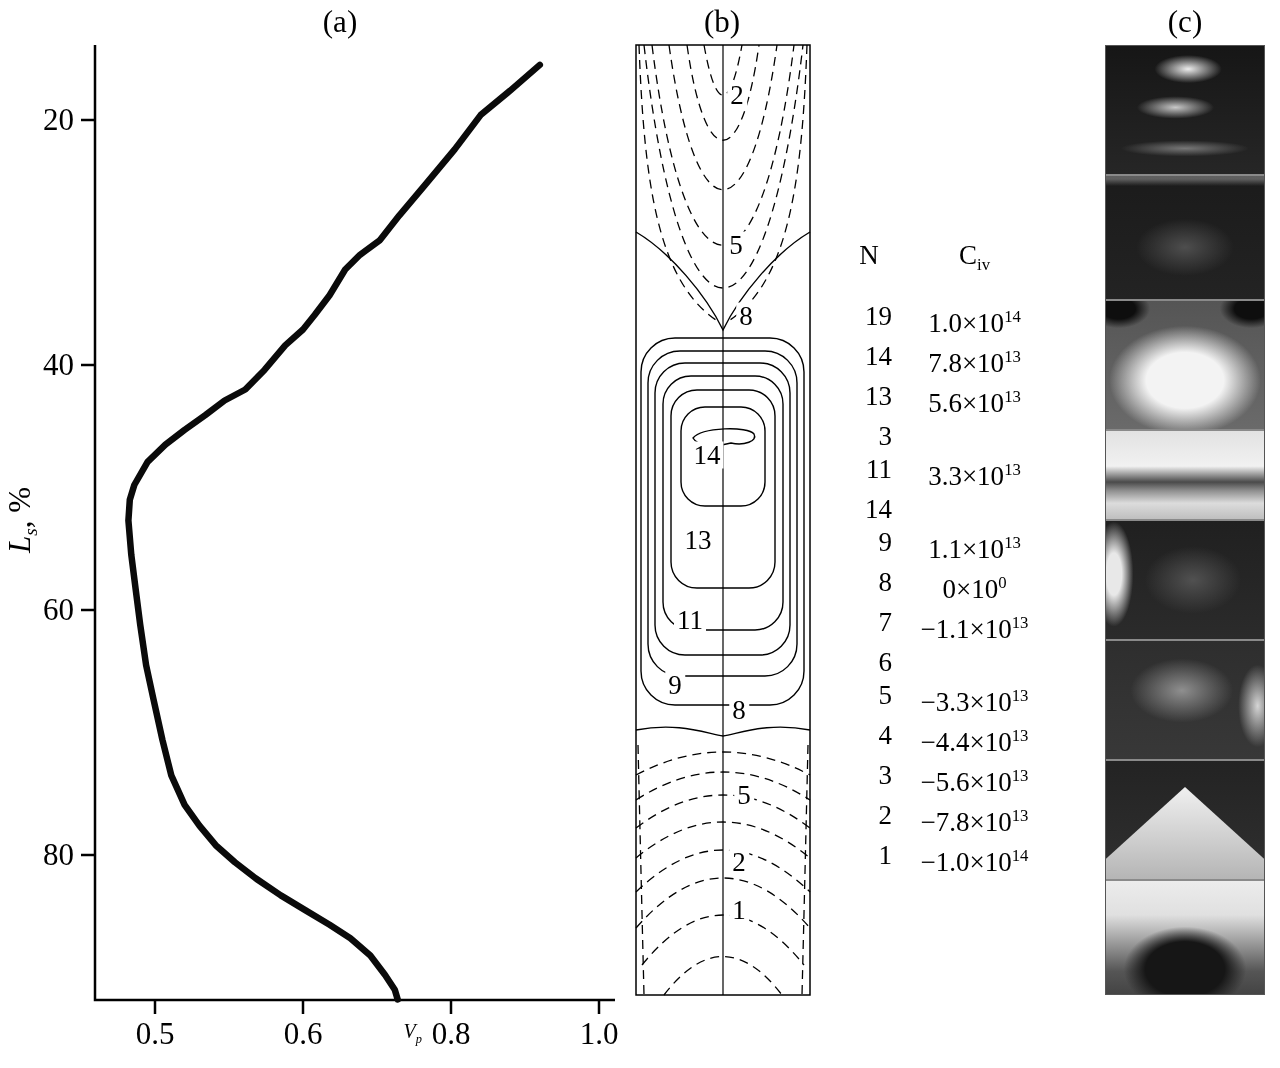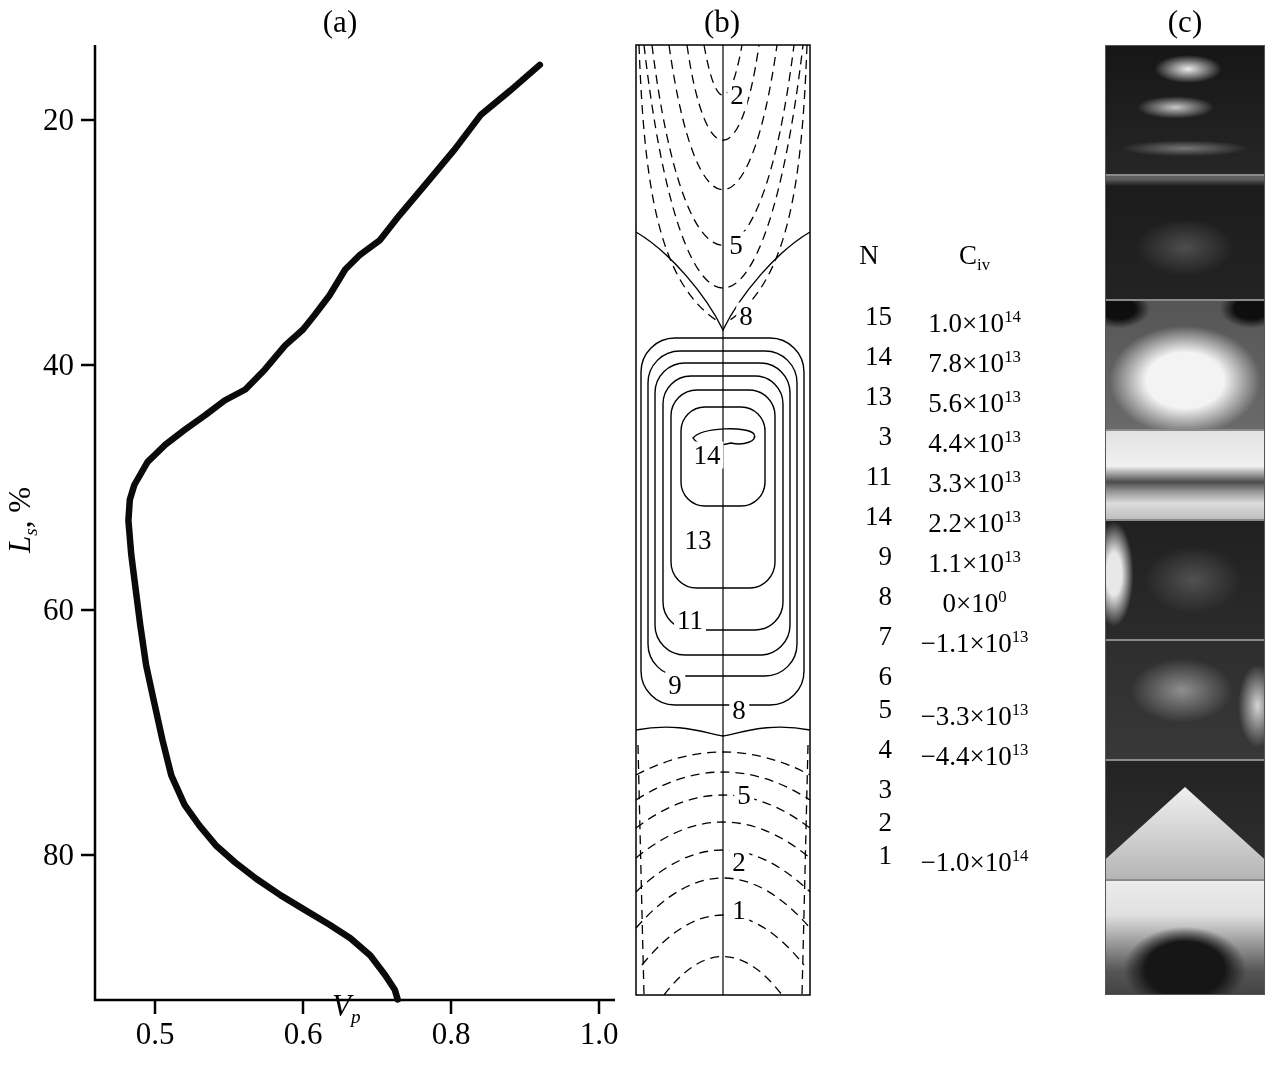--- a/index.html
+++ b/index.html
@@ -5,22 +5,22 @@
   body{margin:0;background:#fff}
   .fig{position:relative;width:1280px;height:1068px;background:#fff;color:#000;
        font-family:"Liberation Serif",serif;overflow:hidden}
   .panel-label{position:absolute;top:4px;transform:translateX(-50%);font-size:31px}
   svg text{font-family:"Liberation Serif",serif;fill:#000}
   sub{font-size:0.62em}
   sup{font-size:0.62em}
   .ylabel{position:absolute;left:-40px;top:500px;width:120px;height:40px;line-height:40px;
           text-align:center;transform:rotate(-90deg);font-size:31px}
   .ylabel i{font-style:italic}
-  .xlabel{position:absolute;left:332px;top:988px;width:90px;text-align:left;
-          font-size:31px;font-style:italic}
+  .xlabel{position:absolute;left:332px;top:1020px;width:90px;text-align:right;
+          font-size:20px;font-style:italic}
   #contour-labels{position:absolute;left:0;top:0;width:100%;height:100%;pointer-events:none}
   .clabel{position:absolute;transform:translate(-50%,-50%);background:#fff;
           padding:0 3px;font-size:27px;line-height:1}
   .legend{position:absolute;left:846px;top:240px;font-size:27px}
   .legend-header{display:flex;line-height:30px;margin-bottom:20px}
   .col-n{width:46px;text-align:right}
   .col-c{width:165px;text-align:center}
   .legend-header .col-n{text-align:center}
   .legend-header .col-c{}
   .legend-row{display:flex;line-height:33px}
@@ -144,42 +144,40 @@
       <span class="clabel" style="left: 739px; top: 910px;">1</span>
     </div>
 
   <div class="legend">
     <div class="legend-header">
       <span class="col-n">N</span>
       <span class="col-c"><span>C</span><sub>iv</sub></span>
     </div>
     <div id="legend-rows">
         <div class="legend-row">
-          <span class="col-n">15</span>
+          <span class="col-n">19</span>
           <span class="col-c">1.0×10<sup>14</sup></span>
         </div>
         <div class="legend-row">
           <span class="col-n">14</span>
           <span class="col-c">7.8×10<sup>13</sup></span>
         </div>
         <div class="legend-row">
           <span class="col-n">13</span>
           <span class="col-c">5.6×10<sup>13</sup></span>
         </div>
         <div class="legend-row">
           <span class="col-n">3</span>
-          <span class="col-c">4.4×10<sup>13</sup></span>
         </div>
         <div class="legend-row">
           <span class="col-n">11</span>
           <span class="col-c">3.3×10<sup>13</sup></span>
         </div>
         <div class="legend-row">
           <span class="col-n">14</span>
-          <span class="col-c">2.2×10<sup>13</sup></span>
         </div>
         <div class="legend-row">
           <span class="col-n">9</span>
           <span class="col-c">1.1×10<sup>13</sup></span>
         </div>
         <div class="legend-row">
           <span class="col-n">8</span>
           <span class="col-c">0×10<sup>0</sup></span>
         </div>
         <div class="legend-row">
@@ -192,23 +190,25 @@
         <div class="legend-row">
           <span class="col-n">5</span>
           <span class="col-c">−3.3×10<sup>13</sup></span>
         </div>
         <div class="legend-row">
           <span class="col-n">4</span>
           <span class="col-c">−4.4×10<sup>13</sup></span>
         </div>
         <div class="legend-row">
           <span class="col-n">3</span>
+          <span class="col-c">−5.6×10<sup>13</sup></span>
         </div>
         <div class="legend-row">
           <span class="col-n">2</span>
+          <span class="col-c">−7.8×10<sup>13</sup></span>
         </div>
         <div class="legend-row">
           <span class="col-n">1</span>
           <span class="col-c">−1.0×10<sup>14</sup></span>
         </div>
       </div>
   </div>
 
   <div class="photo-strip">
     <div class="photo-seg seg1"></div>

